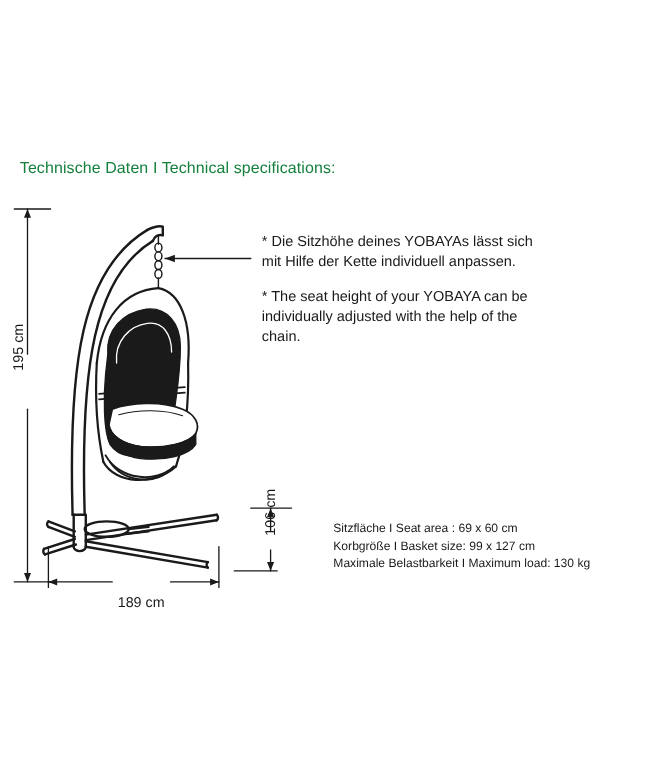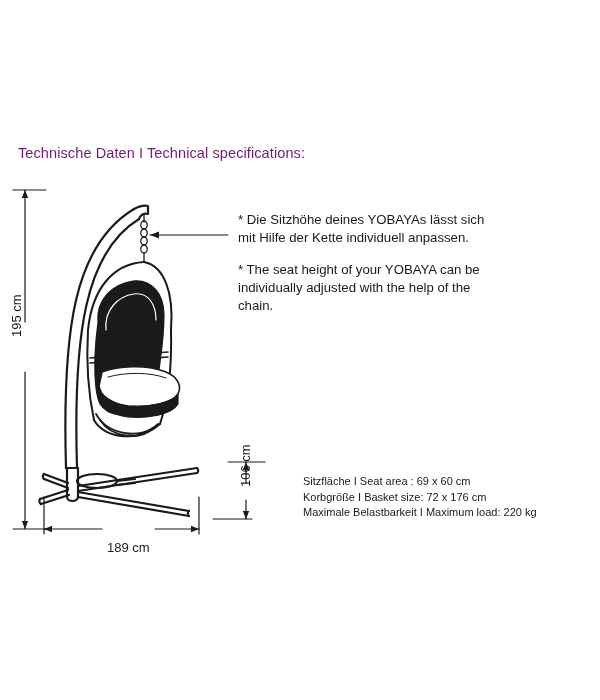--- a/index.html
+++ b/index.html
@@ -21,21 +21,21 @@
     width: 600px;
     height: 700px;
     background: #ffffff;
   }
   .title {
     position: absolute;
     left: 18px;
     top: 145px;
     font-size: 14.5px;
     letter-spacing: 0.1px;
-    color: #701a75;
+    color: #15803d;
     white-space: nowrap;
   }
   .note-block {
     position: absolute;
     font-size: 13.2px;
     line-height: 1.35;
     color: #1a1a1a;
     white-space: pre-line;
   }
   .note-1 { left: 238px; top: 211px; width: 300px; }
@@ -90,22 +90,22 @@
   <div class="title">Technische Daten I Technical specifications:</div>
 
   <div class="note-block note-2">* The seat height of your YOBAYA can be
    individually adjusted with the help of the
    chain.</div>
   <div class="note-block note-1">* Die Sitzhöhe deines YOBAYAs lässt sich
    mit Hilfe der Kette individuell anpassen.</div>
 
   <div class="spec-list">
     <div>Sitzfläche I Seat area : 69 x 60 cm</div>
-    <div>Korbgröße I Basket size: 72 x 176 cm</div>
-    <div>Maximale Belastbarkeit I Maximum load: 220 kg</div>
+    <div>Korbgröße I Basket size: 99 x 127 cm</div>
+    <div>Maximale Belastbarkeit I Maximum load: 130 kg</div>
   </div>
 
   <div class="dim-label dim-195">195 cm</div>
   <div class="dim-label dim-123">189 cm</div>
   <div class="dim-label dim-106">106 cm</div>
 
   <svg class="art" viewBox="0 0 600 700">
     <g fill="none" stroke="#1a1a1a" stroke-width="1.2" stroke-linecap="round" stroke-linejoin="round">
 
       <g>

